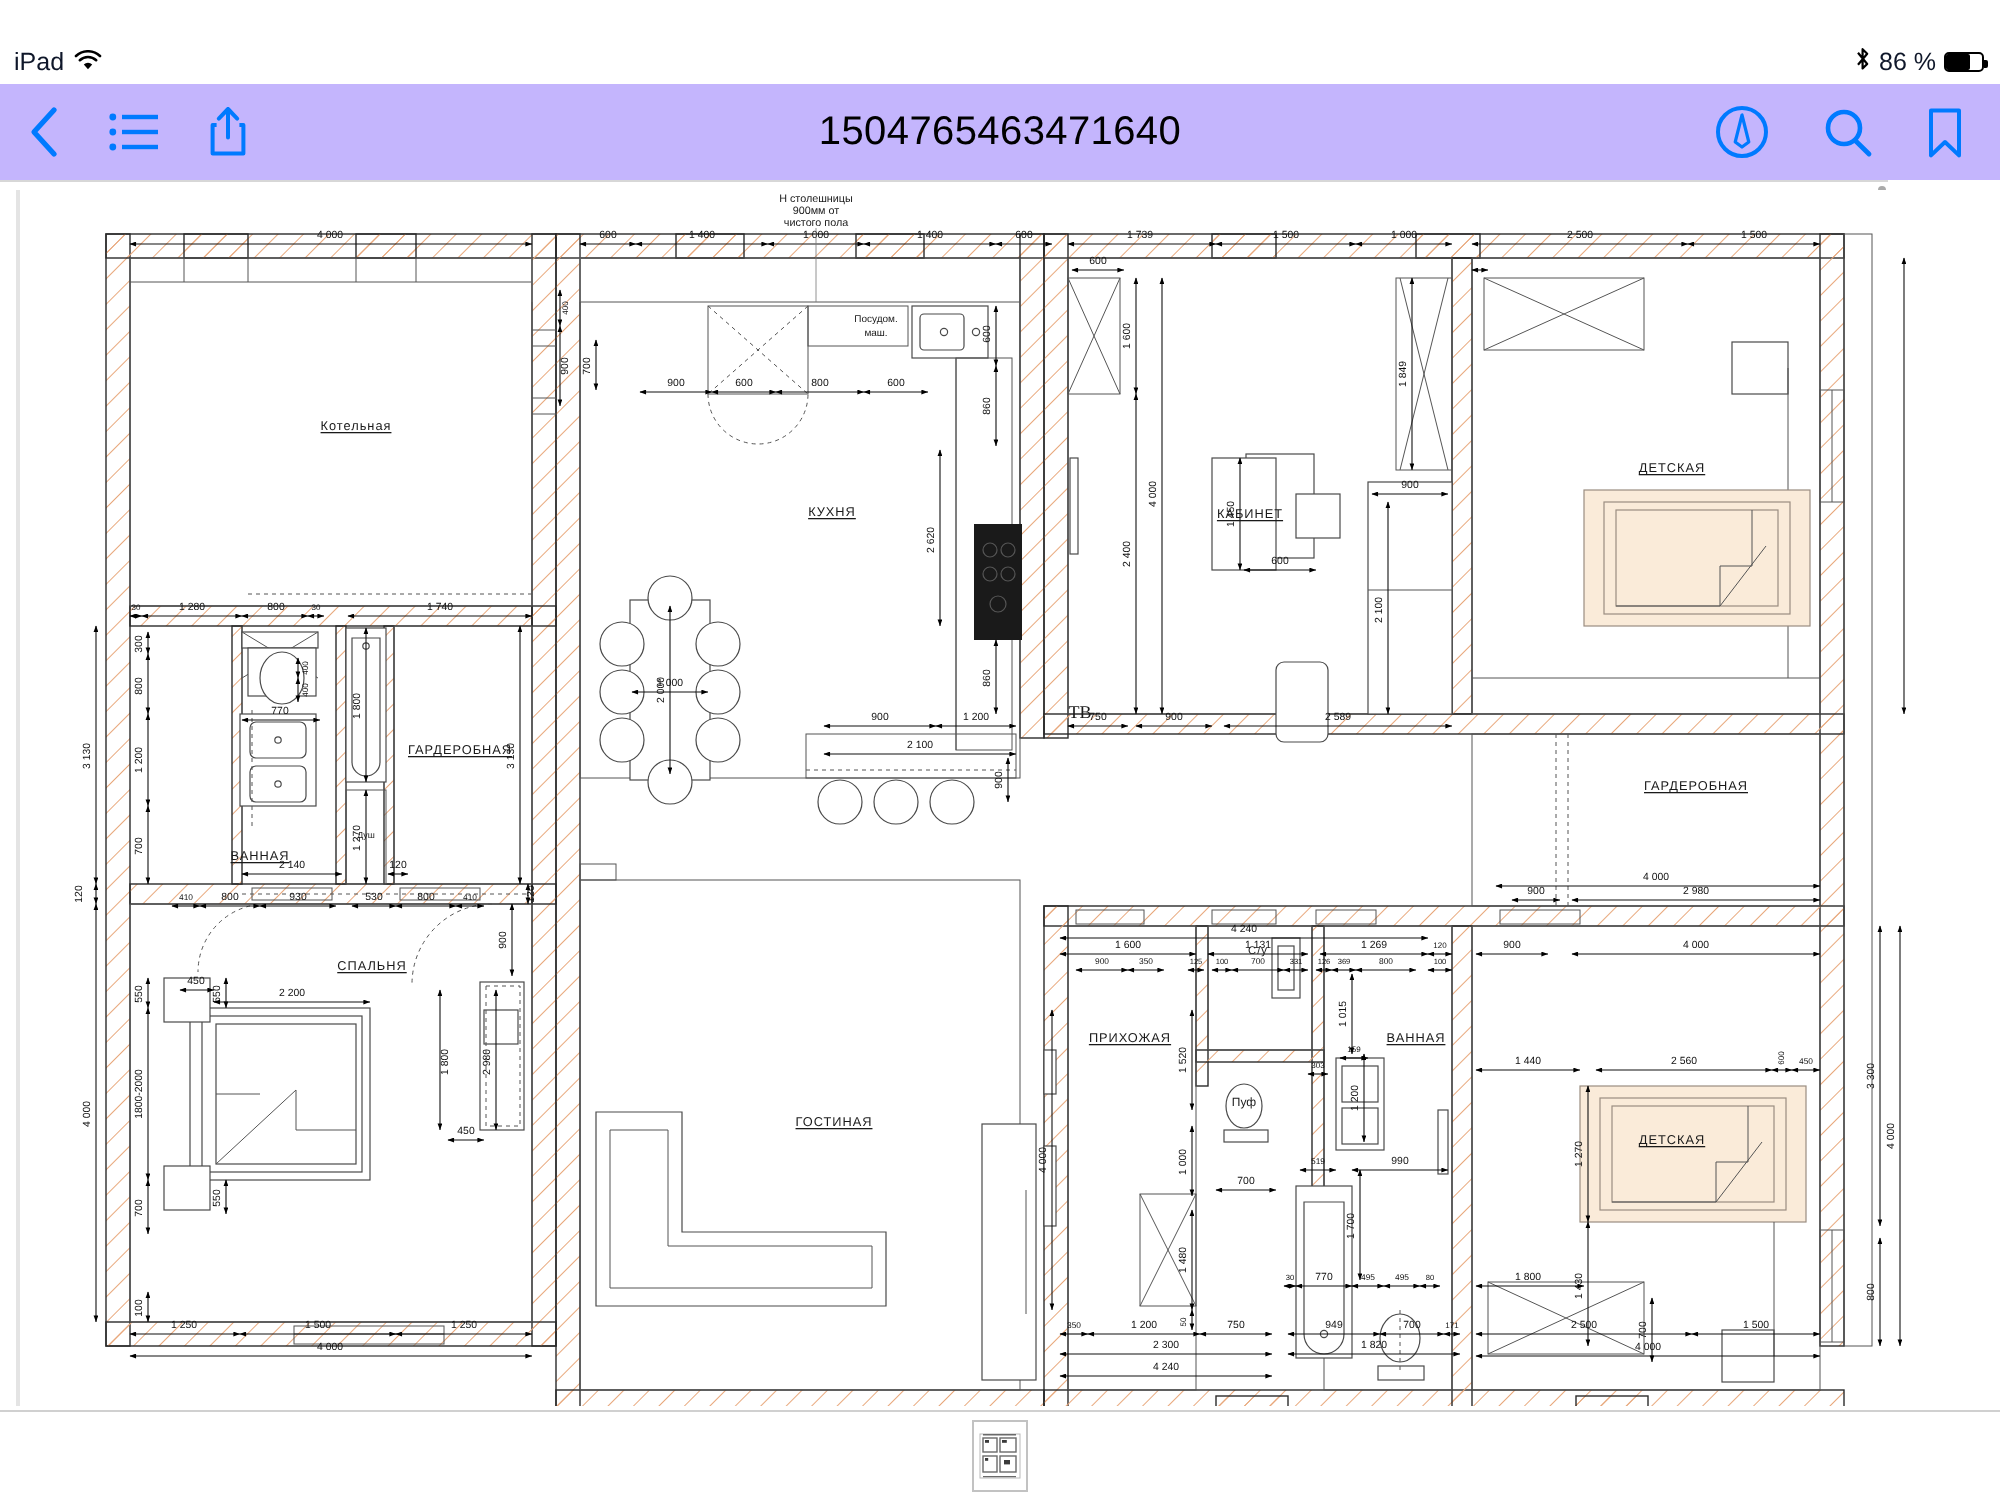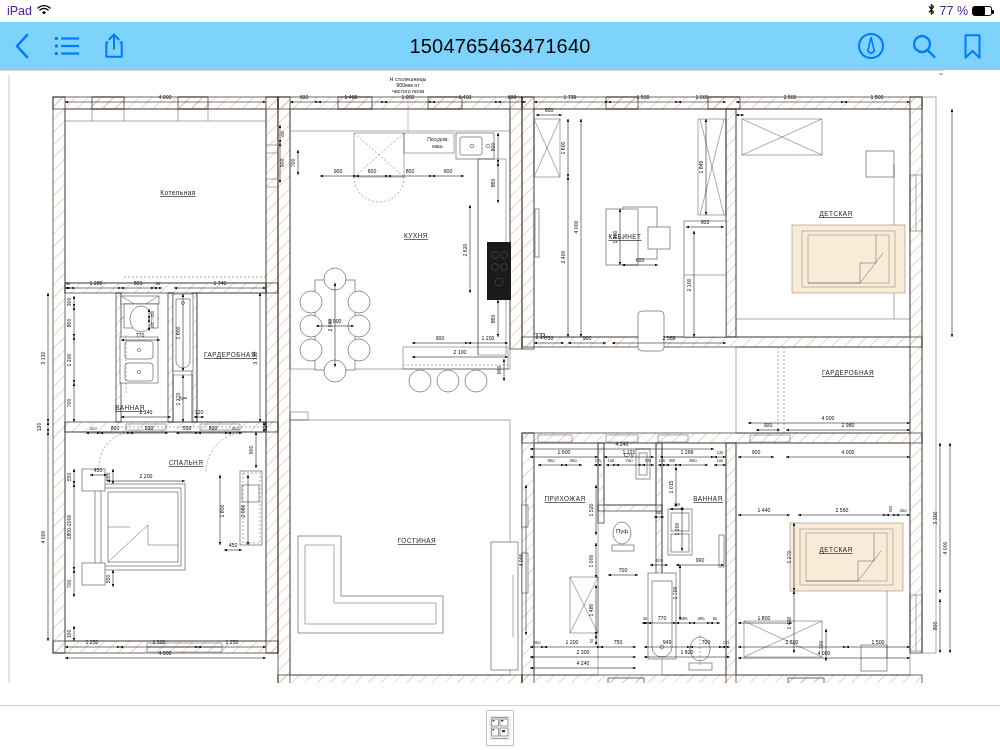--- a/index.html
+++ b/index.html
@@ -7,44 +7,45 @@
     width: 1000px; height: 750px;
     font-family: "Liberation Sans", sans-serif;
     background: #ffffff;
     overflow: hidden;
   }
 
   
   .status-bar {
     height: 22px; width: 1000px;
     display: flex; align-items: center;
-    font-size: 12.5px; color: #4c1d95;
+    font-size: 12.5px; color: #0f172a;
     position: relative;
     background: #fff;
+    margin-top: 20px;
   }
   .sb-left { position: absolute; left: 7px; display: flex; align-items: center; gap: 5px; }
   .sb-center { position: absolute; left: 0; right: 0; text-align: center; font-size: 12.5px; }
   .sb-right { position: absolute; right: 8px; display: flex; align-items: center; gap: 4px; font-size: 12.5px;}
   .wifi-glyph { font-size: 12px; line-height: 1; }
   .batt {
     display: inline-block; width: 20px; height: 10px;
     border: 1.2px solid #000; border-radius: 2.5px; position: relative;
   }
   .batt::after {
     content: ""; position: absolute; right: -3px; top: 3px;
     width: 1.8px; height: 4px; background: #000; border-radius: 0 1px 1px 0;
   }
   .batt > i { display: block; height: 100%; background: #000; width: 67%; border-radius: 1px; }
 
   
   .nav-bar {
     height: 48px; width: 1000px;
     display: flex; align-items: center;
     position: relative;
-    background: #7dd3fc;
+    background: #c4b5fd;
   }
   .nav-left { position: absolute; left: 14px; display: flex; align-items: center; gap: 24px; }
   .nav-right { position: absolute; right: 18px; display: flex; align-items: center; gap: 26px; }
   .nav-title {
     position: absolute; left: 0; right: 0; text-align: center;
     font-size: 20px; color: #000; letter-spacing: .2px;
   }
   .nav-ico { color: #007aff; cursor: pointer; display:flex; align-items:center; }
 
   
@@ -106,21 +107,21 @@
           <path d="M1 3a8.8 8.8 0 0 1 12 0" stroke="#000" stroke-width="1.3" fill="none" stroke-linecap="round"></path>
         </svg>
     </span>
   </div>
   <div class="sb-right">
     <span>
       <svg width="9" height="13" viewBox="0 0 9 13">
           <path d="M2 3.4 6.6 9 4.3 11.2V1.6L6.6 3.9 2 9.4" stroke="#000" stroke-width="1.1" fill="none" stroke-linejoin="round"></path>
         </svg>
     </span>
-    <span>77 %</span>
+    <span>86 %</span>
     <span class="batt">
         <i></i>
       </span>
   </div>
 </div>
 
 <div class="nav-bar">
   <div class="nav-left">
     <span class="nav-ico">
       <svg width="16" height="28" viewBox="0 0 16 28">

